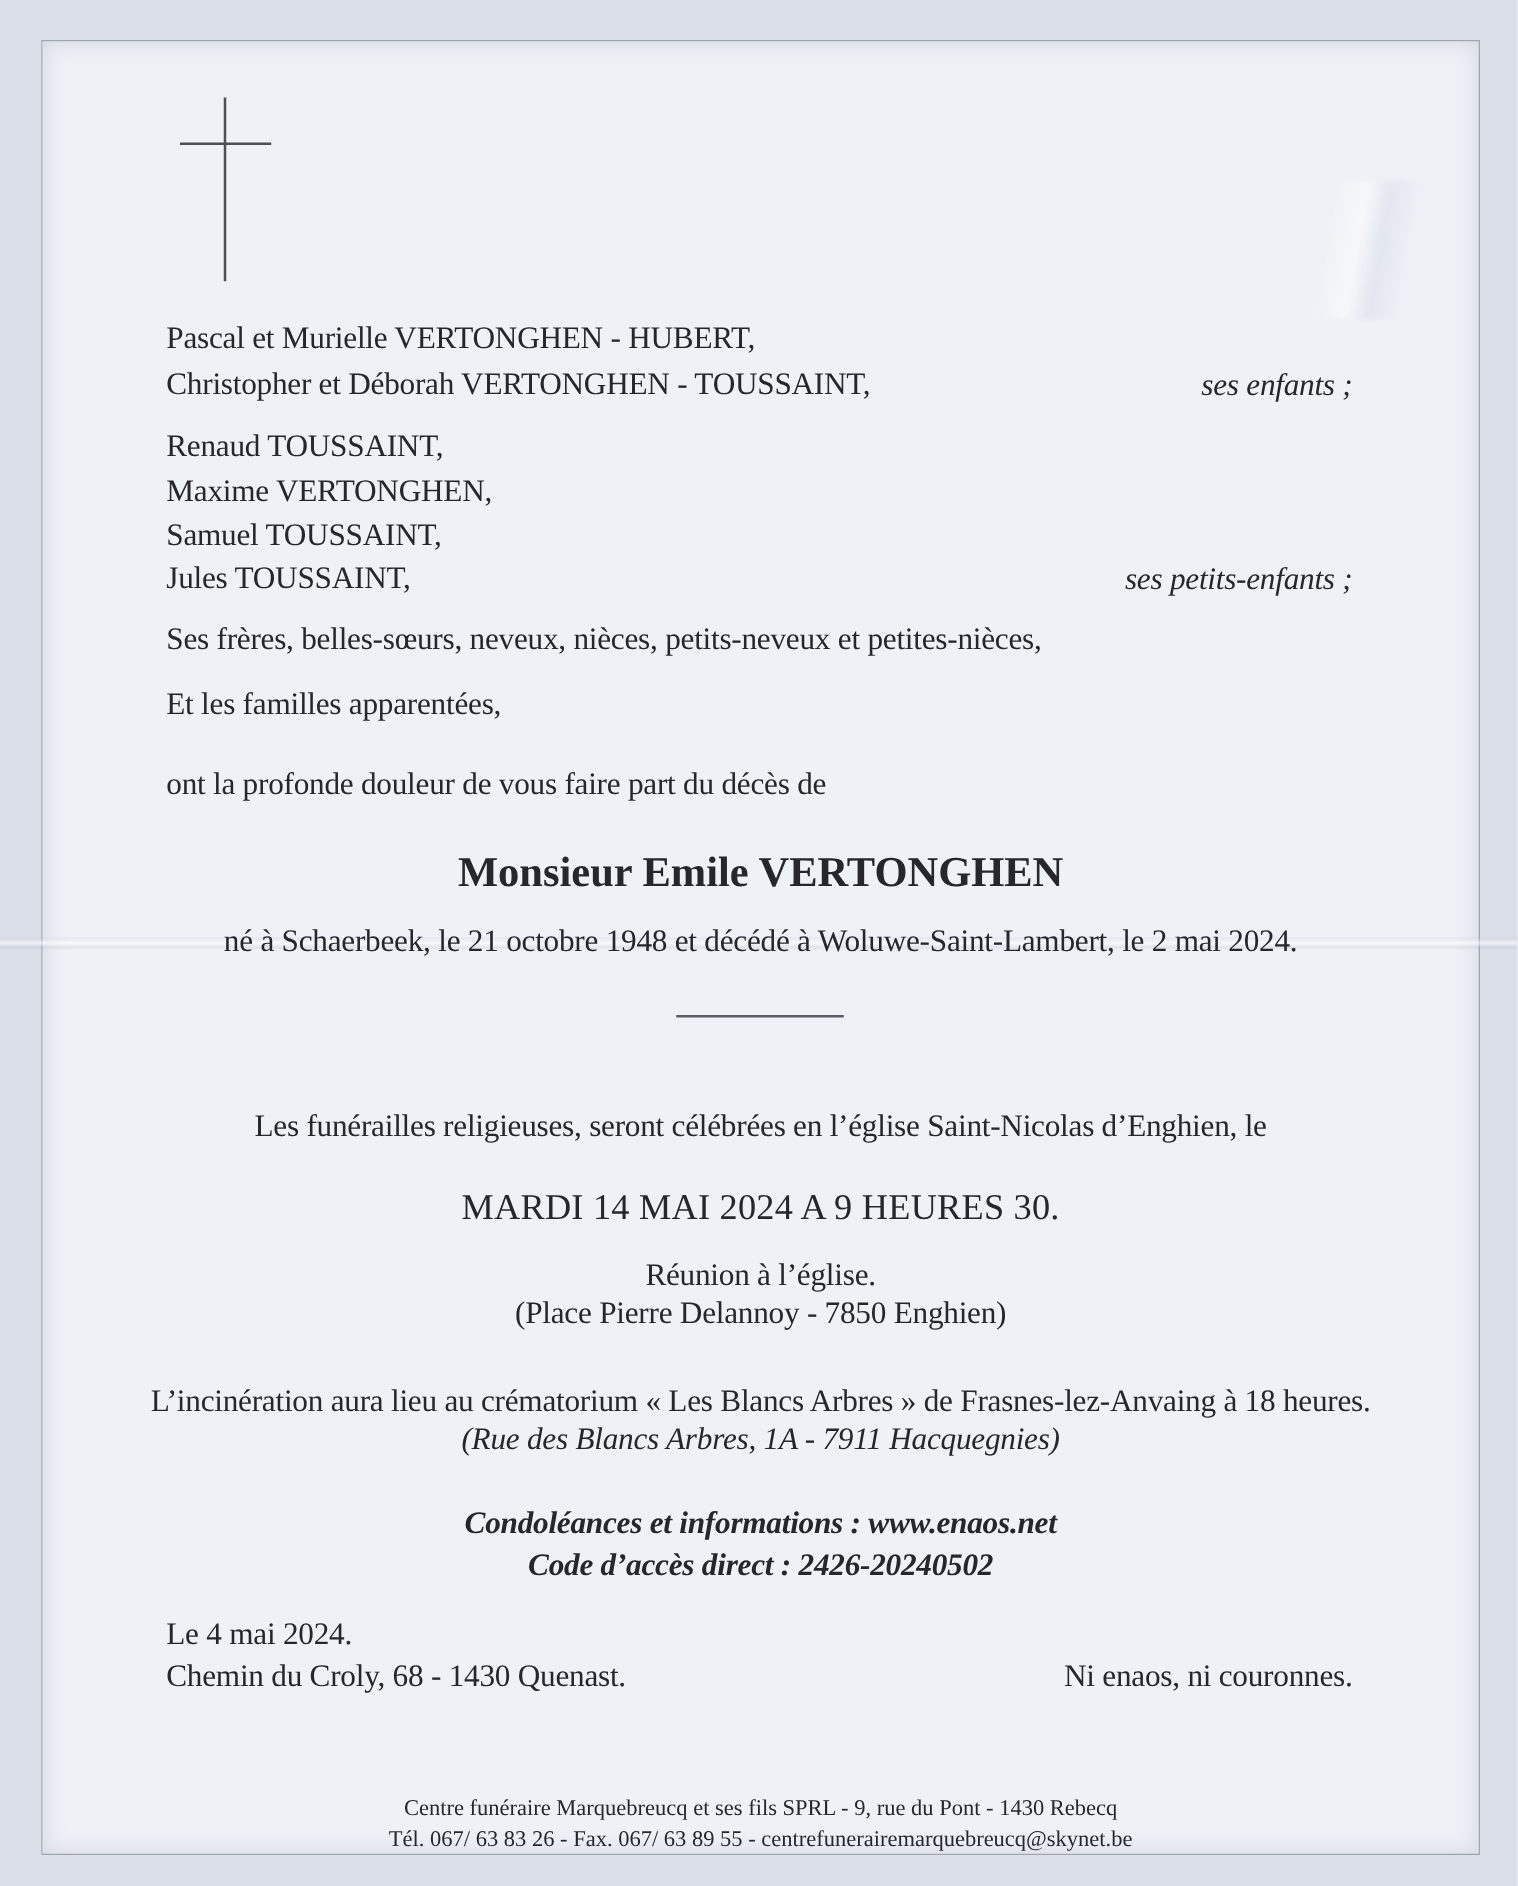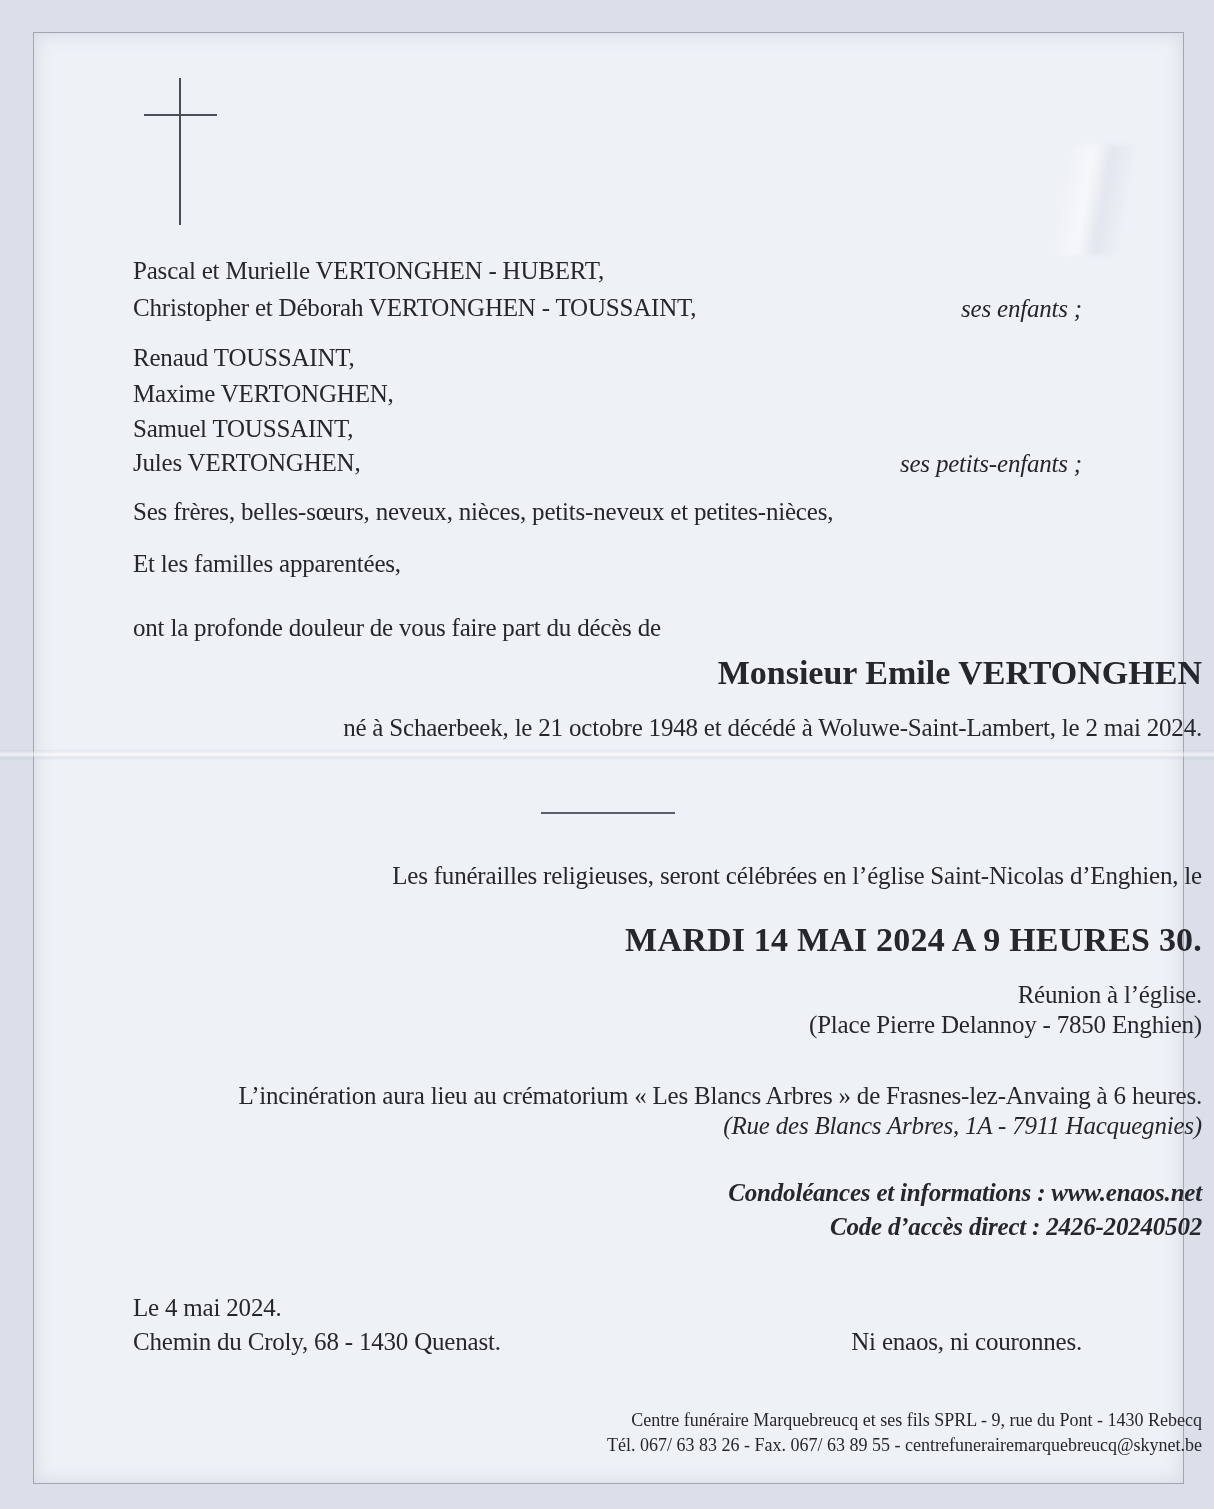--- a/index.html
+++ b/index.html
@@ -29,25 +29,25 @@
     border: 1px solid var(--border-color);
     box-shadow: 0 0 18px rgba(130,140,165,0.25) inset;
   }
   .t {
     position: absolute;
     white-space: nowrap;
     font-size: 25px;
     letter-spacing: -0.2px;
     line-height: 30px;
   }
-  .c { left: 51px; width: 1151px; text-align: right; }
+  .c { left: 33px; width: 1151px; text-align: center; margin-top: 26px; }
   .it { font-style: italic; }
   .b { font-weight: bold; }
   .name-title { font-size: 34px; font-weight: bold; letter-spacing: 0; }
-  .datetime { font-size: 34px; font-weight: bold; letter-spacing: 0.2px; }
+  .datetime { font-size: 29px; font-weight: normal; letter-spacing: 0.2px; }
   .small { font-size: 18px; letter-spacing: 0; }
   .cross-v {
     position: absolute; left: 179px; top: 78px;
     width: 2px; height: 147px; background: var(--cross);
   }
   .cross-h {
     position: absolute; left: 144px; top: 114px;
     width: 73px; height: 2px; background: var(--cross);
   }
   .divider {
@@ -88,38 +88,38 @@
   <div class="cross-h"></div>
 </div>
 
 <div class="t" style="left:133px; top:256px">Pascal et Murielle VERTONGHEN - HUBERT,</div>
 <div class="t" style="left:133px; top:293px">Christopher et Déborah VERTONGHEN - TOUSSAINT,</div>
 <div class="t it" style="right:132px; top:294px">ses enfants ;</div>
 
 <div class="t" style="left:133px; top:343px">Renaud TOUSSAINT,</div>
 <div class="t" style="left:133px; top:379px">Maxime VERTONGHEN,</div>
 <div class="t" style="left:133px; top:414px">Samuel TOUSSAINT,</div>
-<div class="t" style="left:133px; top:448px">Jules VERTONGHEN,</div>
+<div class="t" style="left:133px; top:448px">Jules TOUSSAINT,</div>
 <div class="t it" style="right:132px; top:449px">ses petits-enfants ;</div>
 
 <div class="t" style="left:133px; top:497px">Ses frères, belles-sœurs, neveux, nièces, petits-neveux et petites-nièces,</div>
 <div class="t" style="left:133px; top:549px">Et les familles apparentées,</div>
 <div class="t" style="left:133px; top:613px">ont la profonde douleur de vous faire part du décès de</div>
 
 <div class="t c name-title" style="top:658px">Monsieur Emile VERTONGHEN</div>
 <div class="t c" style="top:713px">né à Schaerbeek, le 21 octobre 1948 et décédé à Woluwe-Saint-Lambert, le 2 mai 2024.</div>
 
 <div class="divider"></div>
 
 <div class="t c" style="top:861px">Les funérailles religieuses, seront célébrées en l’église Saint-Nicolas d’Enghien, le</div>
 <div class="t c datetime" style="top:925px">MARDI 14 MAI 2024 A 9 HEURES 30.</div>
 <div class="t c" style="top:980px">Réunion à l’église.</div>
 <div class="t c" style="top:1010px">(Place Pierre Delannoy - 7850 Enghien)</div>
 
-<div class="t c" style="top:1081px">L’incinération aura lieu au crématorium « Les Blancs Arbres » de Frasnes-lez-Anvaing à 6 heures.</div>
+<div class="t c" style="top:1081px">L’incinération aura lieu au crématorium « Les Blancs Arbres » de Frasnes-lez-Anvaing à 18 heures.</div>
 <div class="t c it" style="top:1111px">(Rue des Blancs Arbres, 1A - 7911 Hacquegnies)</div>
 
 <div class="t c it b" style="top:1178px">Condoléances et informations : www.enaos.net</div>
 <div class="t c it b" style="top:1212px">Code d’accès direct : 2426-20240502</div>
 
 <div class="t" style="left:133px; top:1293px">Le 4 mai 2024.</div>
 <div class="t" style="left:133px; top:1327px">Chemin du Croly, 68 - 1430 Quenast.</div>
 <div class="t" style="right:132px; top:1327px">Ni enaos, ni couronnes.</div>
 
 <div class="t c small" style="top:1405px">Centre funéraire Marquebreucq et ses fils SPRL - 9, rue du Pont - 1430 Rebecq</div>

